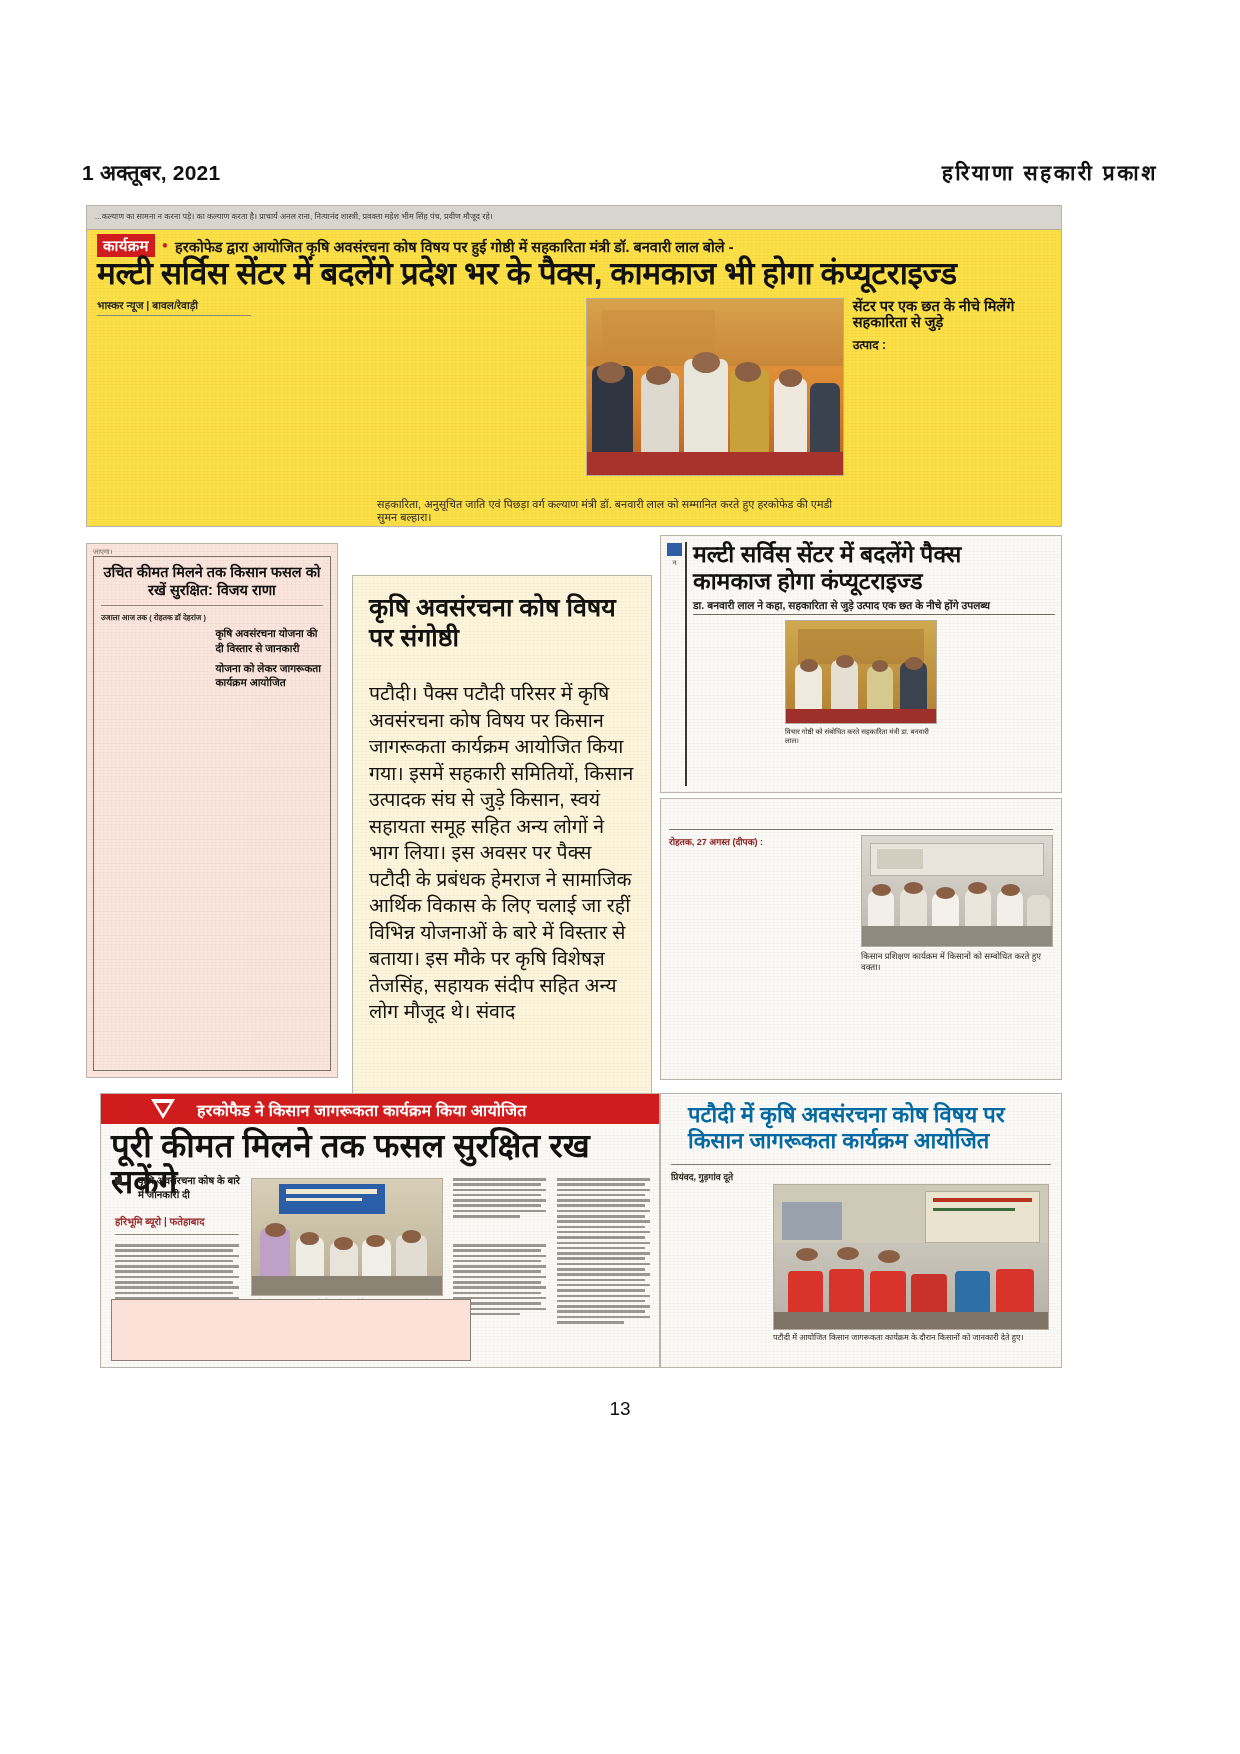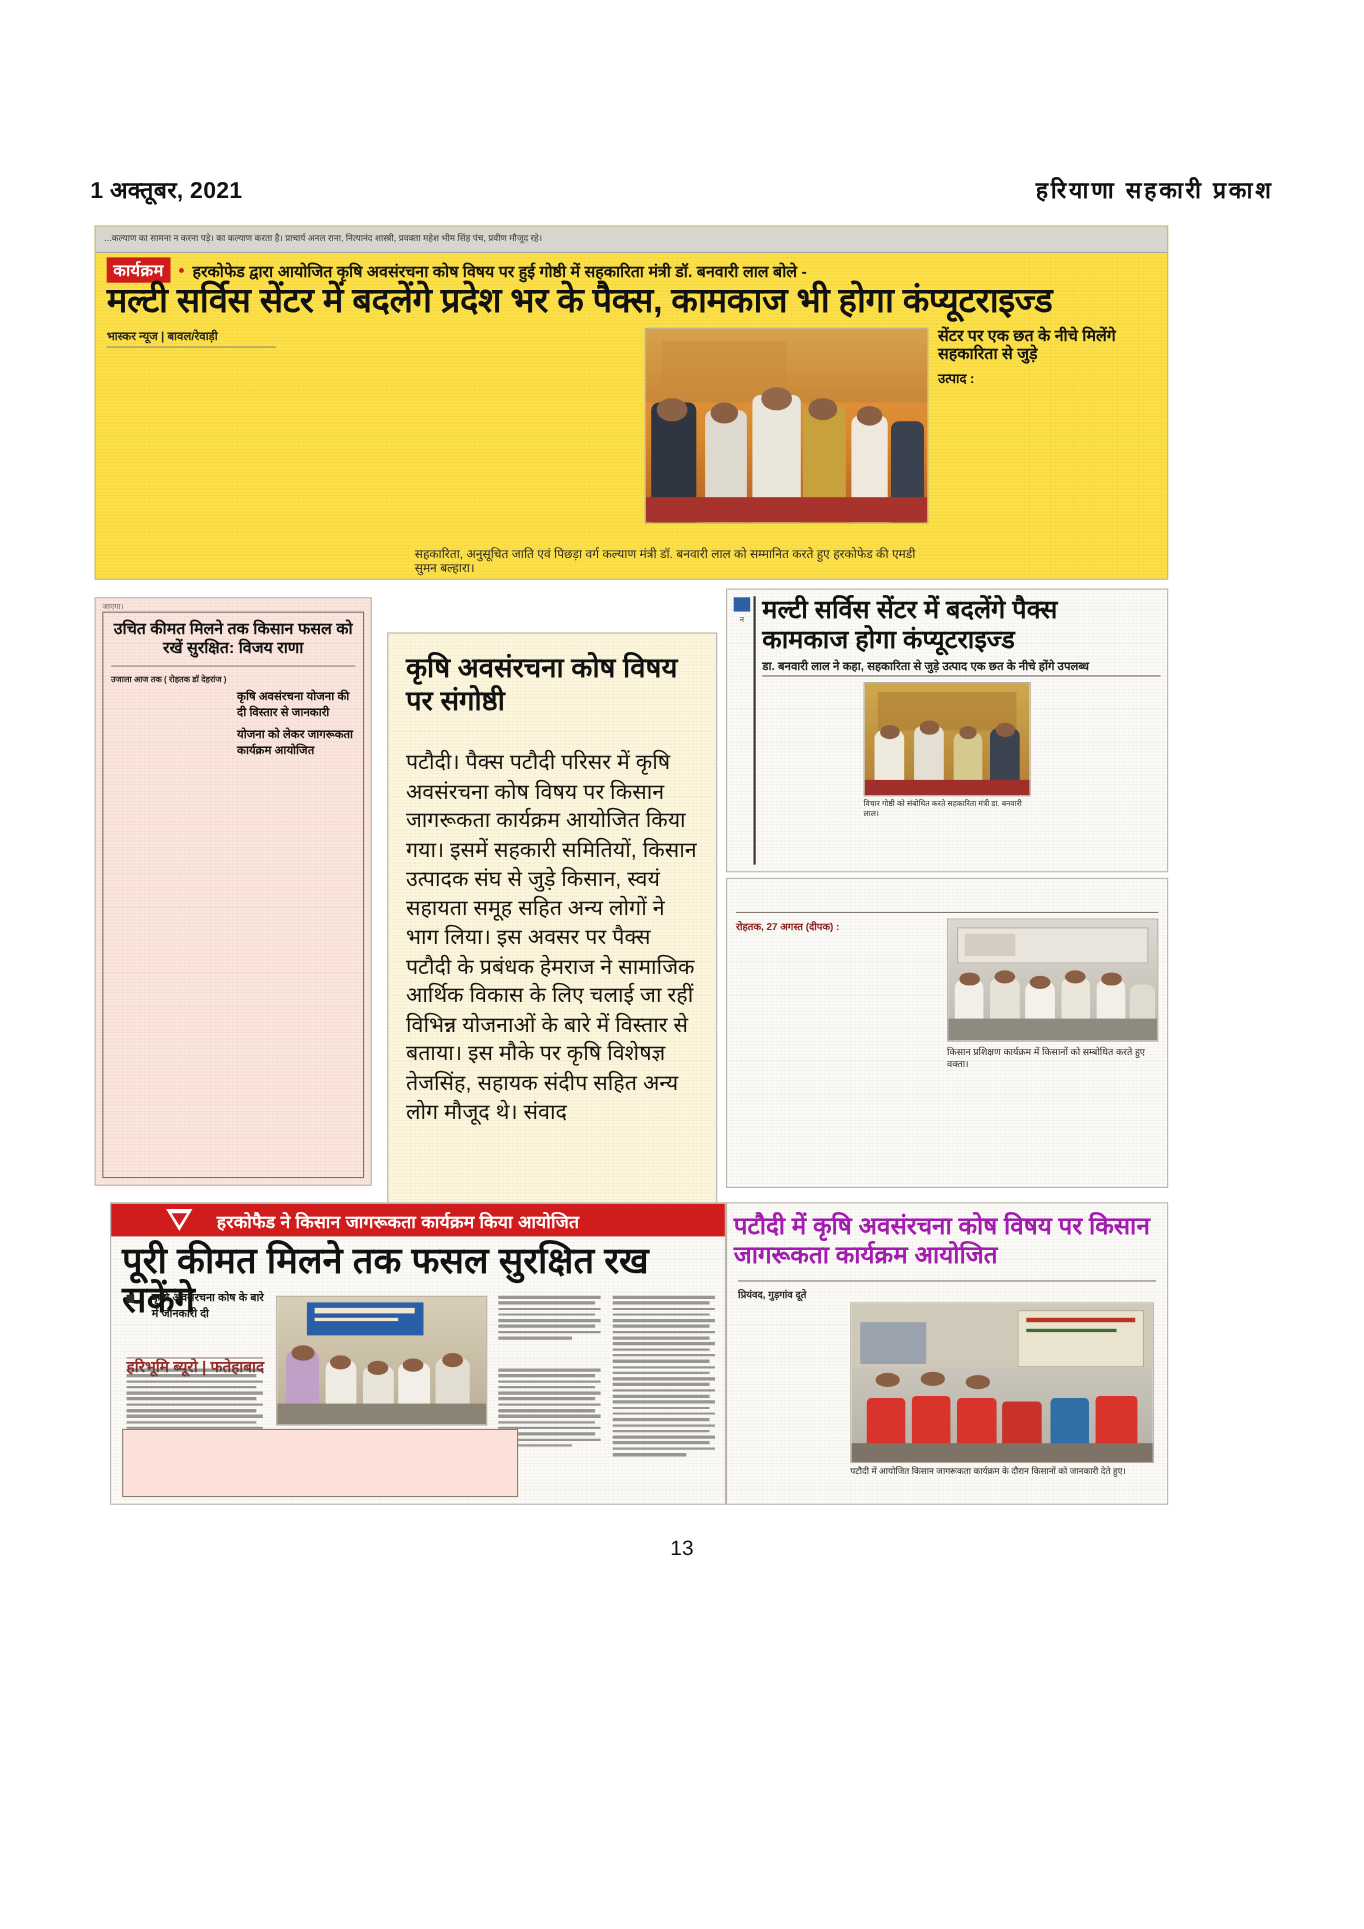--- a/index.html
+++ b/index.html
@@ -171,37 +171,37 @@
                  font-size:16px; letter-spacing:.2px; }
   #a6 .logo { position:absolute; left:48px; top:3px; width:28px; height:24px; }
   #a6 .h { position:absolute; left:10px; top:34px; right:10px;
            font-family:"Liberation Sans", sans-serif; font-weight:700;
            font-size:33px; line-height:1.1; color:#111; }
   #a6 .bul { position:absolute; left:14px; top:80px; width:128px;
              font-family:"Liberation Sans", sans-serif; font-weight:700;
              font-size:10px; line-height:1.35; color:#1b1a15;
              display:flex; gap:16px; }
   #a6 .bul .sq { width:7px; height:7px; background:#2e2c26; margin-top:3px; flex:0 0 auto; }
-  #a6 .byl { position:absolute; left:14px; top:138px; width:128px;
+  #a6 .byl { position:absolute; left:14px; top:120px; width:128px;
              font-family:"Liberation Sans", sans-serif; font-weight:700;
-             font-size:14px; color:#9a2b2b; }
+             font-size:10px; color:#9a2b2b; }
   #a6 .bylr { position:absolute; left:14px; top:140px; width:124px; height:1px;
               background:#8d857a; }
   #a6 .ph { position:absolute; left:150px; top:84px; width:192px; height:118px; }
   #a6 .cap { position:absolute; left:150px; top:205px; width:192px;
              font-size:8px; line-height:1.3; color:#2b2822;
              font-family:"Liberation Sans", sans-serif; }
   #a6 .pinkbox { position:absolute; left:10px; bottom:6px; width:360px; height:62px;
                  background:#fbe1d7; border:1px solid #8a7f76; padding:4px 5px; }
 
   
   #a7 { left:660px; top:1093px; width:402px; height:275px; }
-  #a7 .h { position:absolute; left:6px; top:8px; right:10px;
+  #a7 .h { position:absolute; left:27px; top:8px; right:10px;
            font-family:"Liberation Sans", sans-serif; font-weight:700;
-           font-size:22px; line-height:1.2; color:#a21caf; }
+           font-size:22px; line-height:1.2; color:#0369a1; }
   #a7 .rule { position:absolute; left:10px; top:70px; right:10px; height:1px;
               background:#7d786f; }
   #a7 .byl { position:absolute; left:10px; top:76px;
              font-family:"Liberation Sans", sans-serif; font-weight:700;
              font-size:9px; color:#2a2821; }
   #a7 .lead { position:absolute; left:10px; top:92px; width:92px; }
   #a7 .ph { position:absolute; left:112px; top:90px; width:276px; height:146px; }
   #a7 .cap { position:absolute; left:112px; top:239px; width:276px;
              font-size:8px; line-height:1.3; color:#2b2822;
              font-family:"Liberation Sans", sans-serif; }

